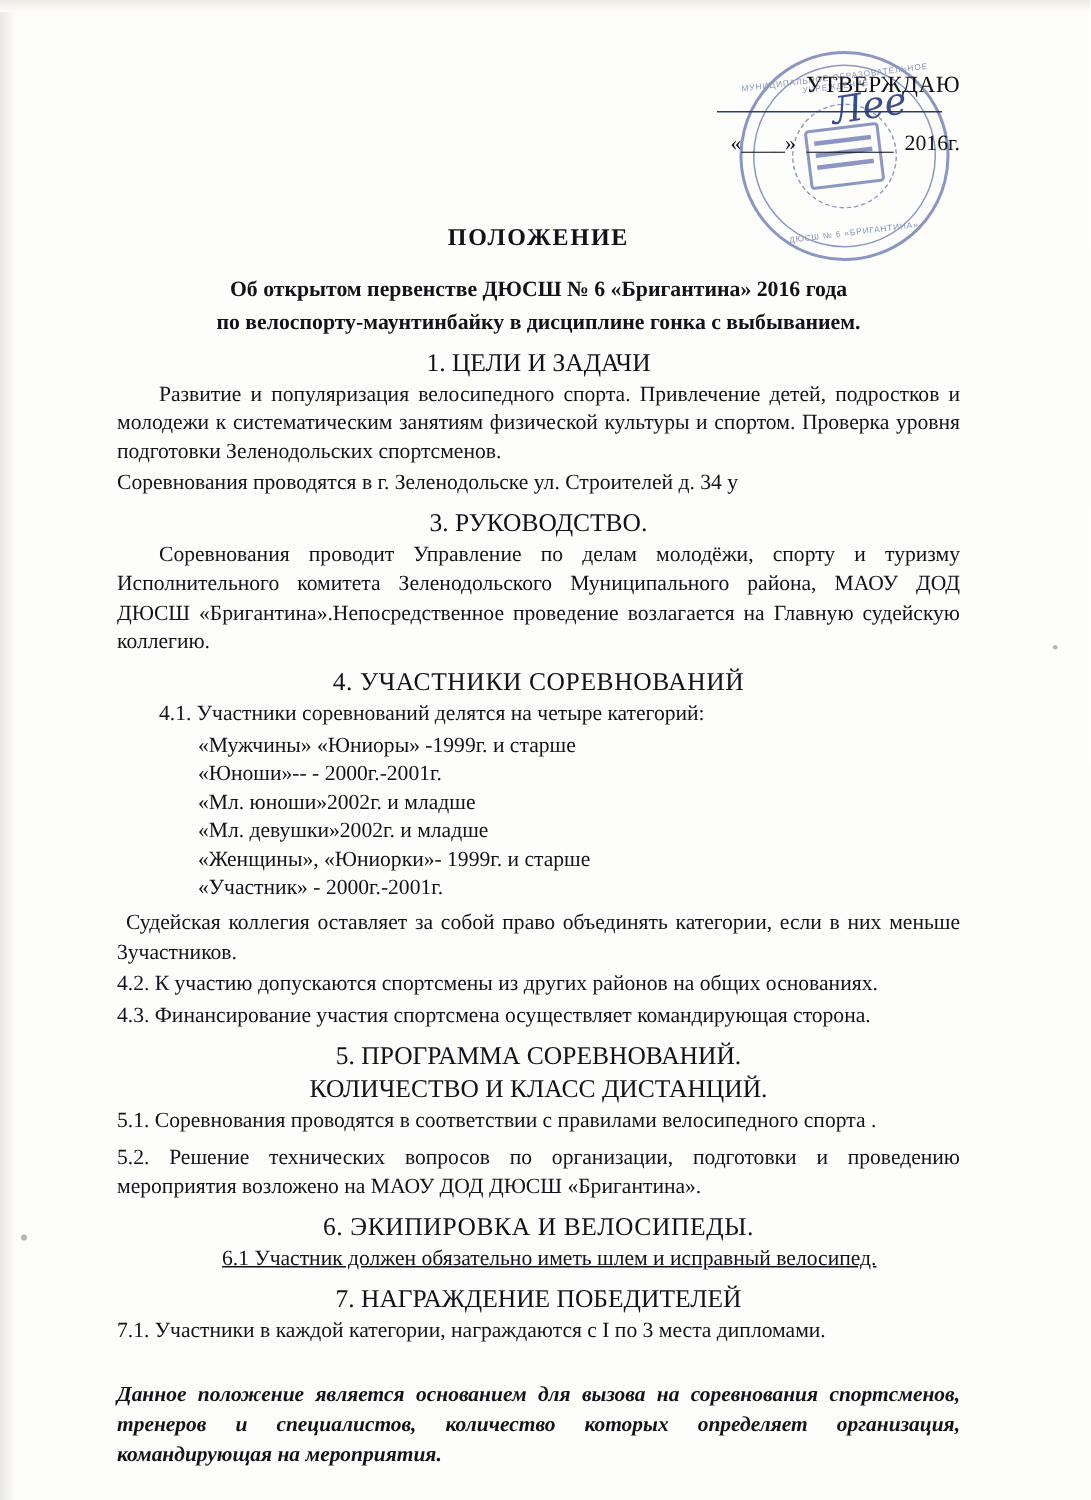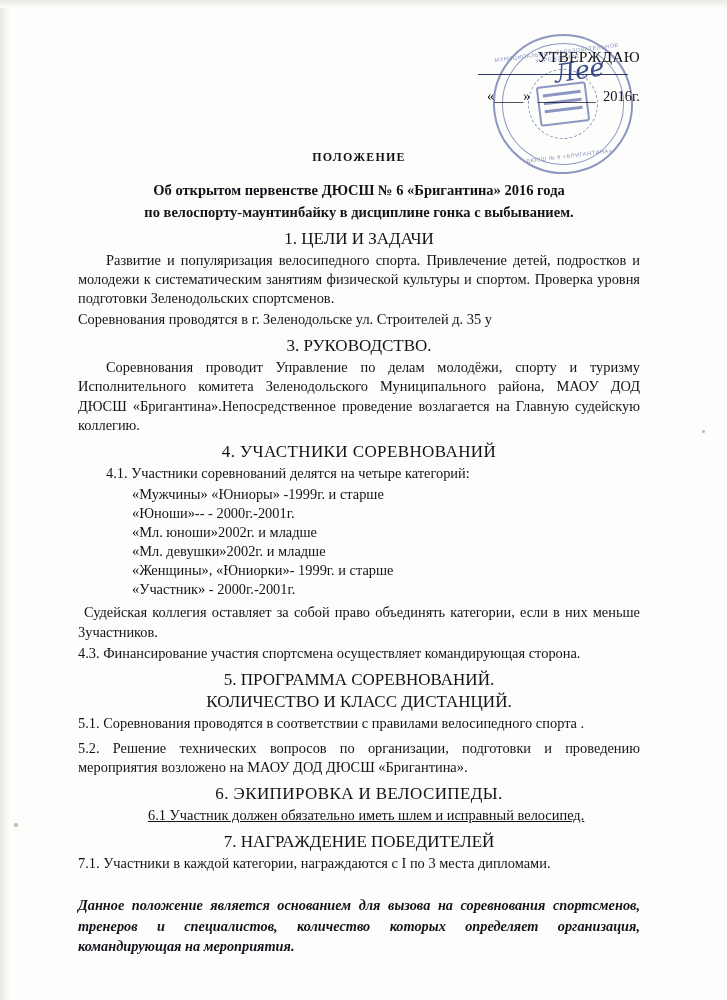--- a/index.html
+++ b/index.html
@@ -139,21 +139,21 @@
     color: #3c4f96;
     font-family: "Liberation Sans", sans-serif;
   }
   .stamp-text.top { top: 13px; }
   .stamp-text.bottom { bottom: 13px; }
 
   
   .doc-title {
     text-align: center;
     font-weight: bold;
-    font-size: 12px;
+    font-size: 16px;
     letter-spacing: 1.2px;
     margin-top: 6px;
   }
   .doc-subtitle {
     text-align: center;
     font-weight: bold;
     font-size: 14.5px;
     margin-top: 16px;
     line-height: 1.35;
   }
@@ -225,36 +225,37 @@
       <div class="approve-date">«____»  ________  2016г.</div>
     </div>
 
     <div class="doc-title">ПОЛОЖЕНИЕ</div>
     <div class="doc-subtitle">Об открытом первенстве ДЮСШ № 6 «Бригантина» 2016 года</div>
     <div class="doc-subtitle" style="margin-top:2px;">по велоспорту-маунтинбайку в дисциплине гонка с выбыванием.</div>
 
     <div class="section-head">1.   ЦЕЛИ И ЗАДАЧИ</div>
     <p class="body">Развитие и популяризация велосипедного спорта. Привлечение детей, подростков и молодежи к систематическим занятиям физической культуры и спортом. Проверка уровня подготовки Зеленодольских спортсменов.</p>
 
-    <p class="flush">Соревнования проводятся в г. Зеленодольске ул. Строителей  д. 35 у</p>
+    <p class="flush">Соревнования проводятся в г. Зеленодольске ул. Строителей  д. 34 у</p>
 
     <div class="section-head">3. РУКОВОДСТВО.</div>
     <p class="body">Соревнования проводит  Управление по делам молодёжи, спорту и туризму Исполнительного комитета  Зеленодольского   Муниципального   района,   МАОУ   ДОД   ДЮСШ «Бригантина».Непосредственное проведение возлагается на Главную судейскую коллегию.</p>
 
     <div class="section-head spaced">4.   УЧАСТНИКИ СОРЕВНОВАНИЙ</div>
     <p class="body">4.1.   Участники соревнований делятся на четыре категорий:</p>
     <ul class="cat-list">
       <li>«Мужчины» «Юниоры» -1999г. и старше</li>
       <li>«Юноши»-- - 2000г.-2001г.</li>
       <li>«Мл. юноши»2002г. и младше</li>
       <li>«Мл. девушки»2002г. и младше</li>
       <li>«Женщины», «Юниорки»- 1999г. и старше</li>
       <li>«Участник» -  2000г.-2001г.</li>
     </ul>
     <p class="body noindent" style="text-indent:6px;margin-top:4px;">Судейская коллегия оставляет за собой право объединять   категории, если в них меньше 3участников.</p>
+    <p class="flush">4.2.  К участию допускаются спортсмены из других районов  на общих основаниях.</p>
     <p class="flush">4.3. Финансирование участия спортсмена осуществляет командирующая  сторона.</p>
 
     <div class="section-head">5. ПРОГРАММА СОРЕВНОВАНИЙ.</div>
     <div class="section-head" style="margin-top:1px;">КОЛИЧЕСТВО И КЛАСС ДИСТАНЦИЙ.</div>
     <p class="flush">5.1. Соревнования проводятся в соответствии с правилами велосипедного спорта .</p>
     <p class="body noindent" style="margin-top:6px;">5.2.  Решение технических вопросов по организации, подготовки и проведению мероприятия возложено на МАОУ ДОД ДЮСШ «Бригантина».</p>
 
     <div class="section-head spaced">6.   ЭКИПИРОВКА И ВЕЛОСИПЕДЫ.</div>
     <p class="body" style="text-indent:70px;text-decoration:underline;">6.1 Участник должен обязательно иметь шлем и исправный велосипед.</p>
 

